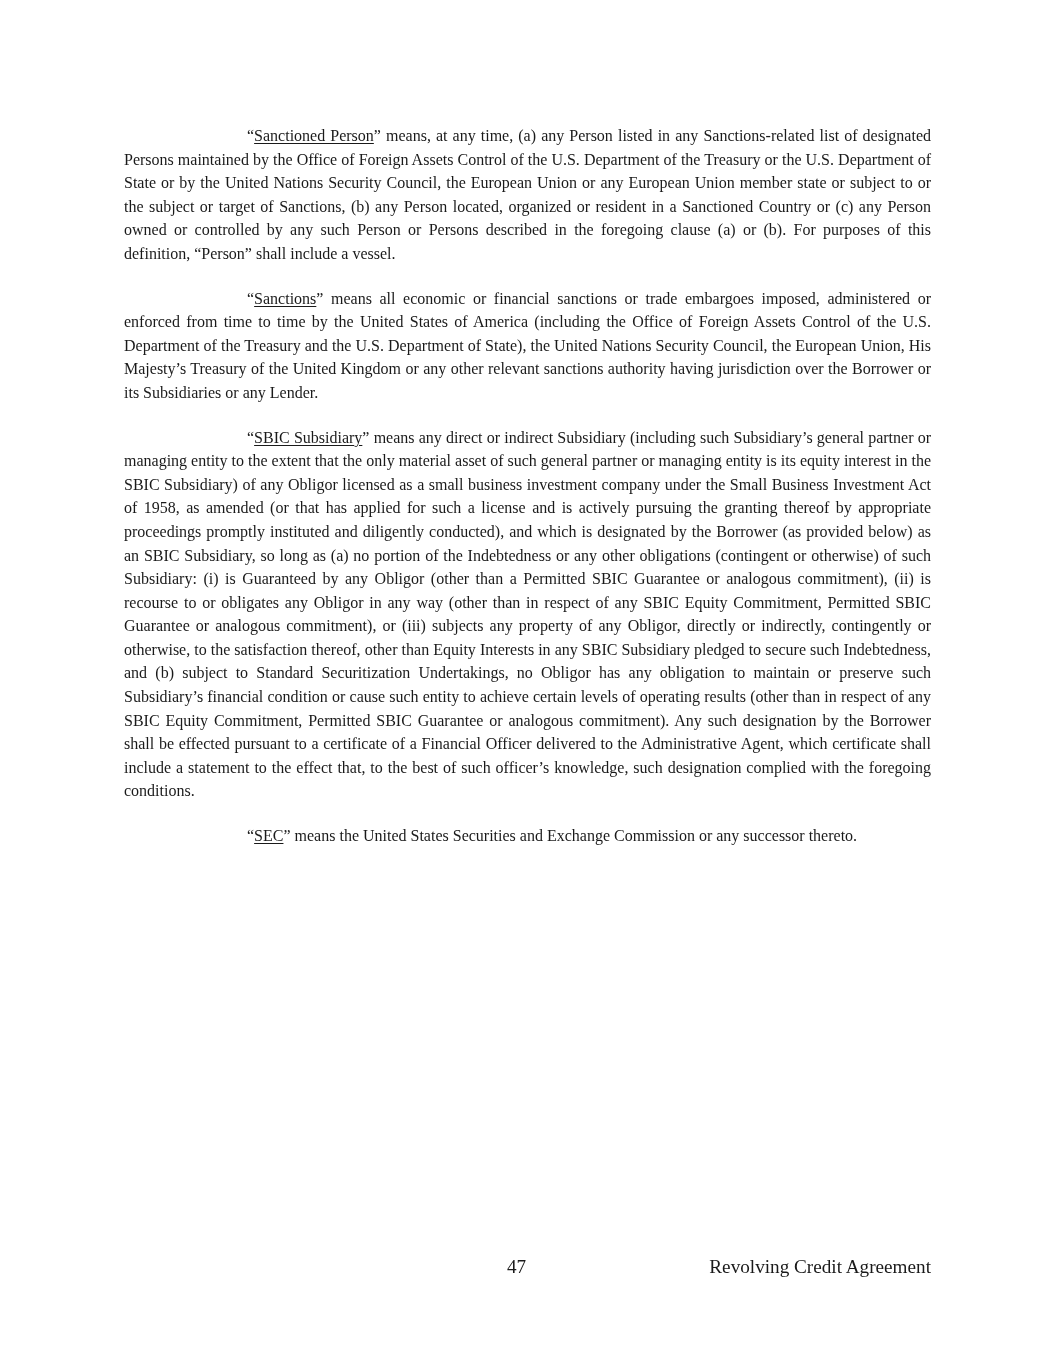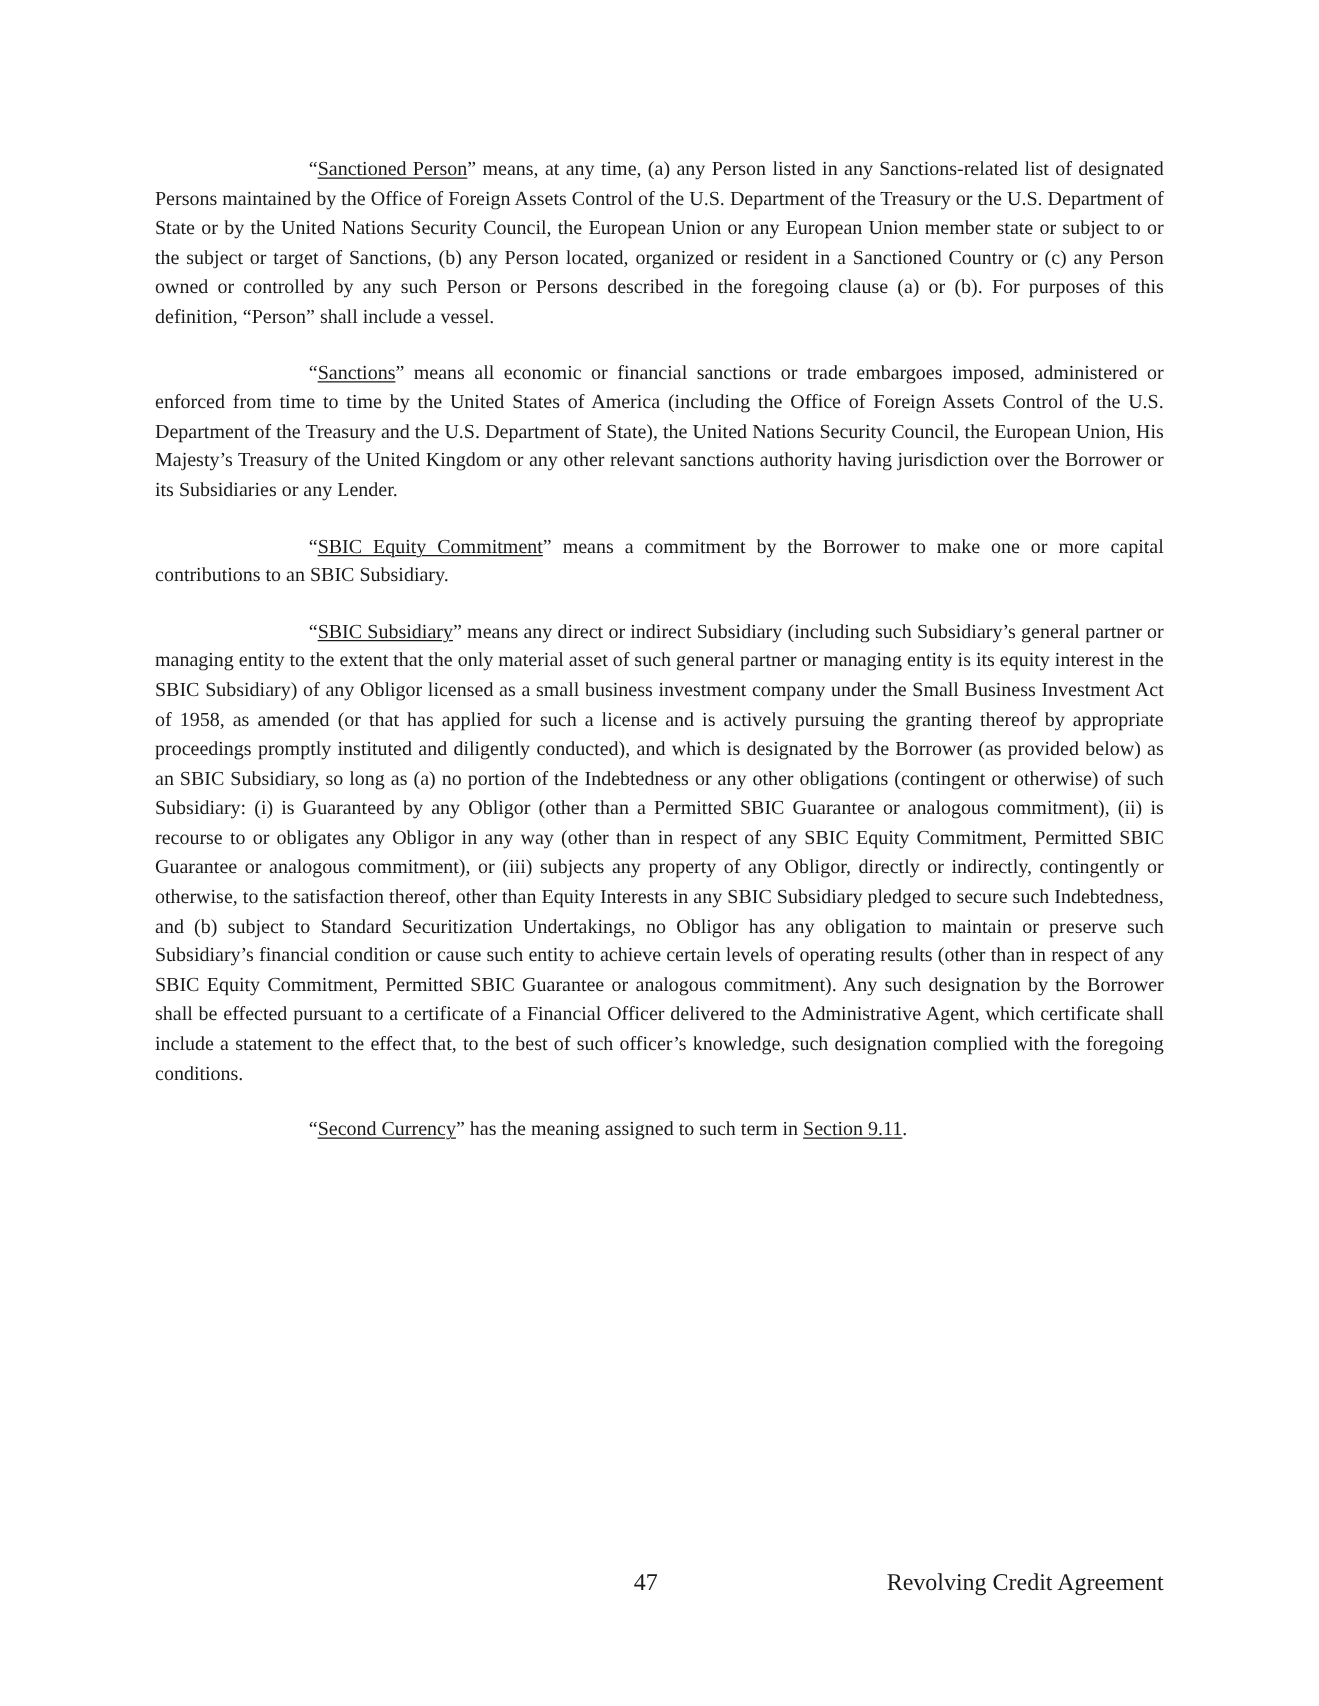--- a/index.html
+++ b/index.html
@@ -24,24 +24,23 @@
   </style>
 </head>
 <body>
 
 <div class="page">
   <p class="para"><span>“</span><span class="term">Sanctioned Person</span><span>” means, at any time, (a) any Person listed in any Sanctions-related list of designated Persons maintained by the Office of Foreign Assets Control of the U.S. Department of the Treasury or the U.S. Department of State or by the United Nations Security Council, the European Union or any European Union member state or subject to or the subject or target of Sanctions, (b) any Person located, organized or resident in a Sanctioned Country or (c) any Person owned or controlled by any such Person or Persons described in the foregoing clause (a) or (b).  For purposes of this definition, “Person” shall include a vessel.</span></p>
 
   <p class="para"><span>“</span><span class="term">Sanctions</span><span>” means all economic or financial sanctions or trade embargoes imposed, administered or enforced from time to time by the United States of America (including the Office of Foreign Assets Control of the U.S. Department of the Treasury and the U.S. Department of State), the United Nations Security Council, the European Union, His Majesty’s Treasury of the United Kingdom or any other relevant sanctions authority having jurisdiction over the Borrower or its Subsidiaries or any Lender.</span></p>
 
 
-  <p class="para"><span>“</span><span class="term">SBIC Equity Commitment</span><span>” means a commitment by the Borrower to make one or more capital contributions to an SBIC Subsidiary.</span></p>
 
   <p class="para"><span>“</span><span class="term">SBIC Subsidiary</span><span>” means any direct or indirect Subsidiary (including such Subsidiary’s general partner or managing entity to the extent that the only material asset of such general partner or managing entity is its equity interest in the SBIC Subsidiary) of any Obligor licensed as a small business investment company under the Small Business Investment Act of 1958, as amended (or that has applied for such a license and is actively pursuing the granting thereof by appropriate proceedings promptly instituted and diligently conducted), and which is designated by the Borrower (as provided below) as an SBIC Subsidiary, so long as (a) no portion of the Indebtedness or any other obligations (contingent or otherwise) of such Subsidiary: (i) is Guaranteed by any Obligor (other than a Permitted SBIC Guarantee or analogous commitment), (ii) is recourse to or obligates any Obligor in any way (other than in respect of any SBIC Equity Commitment, Permitted SBIC Guarantee or analogous commitment), or (iii) subjects any property of any Obligor, directly or indirectly, contingently or otherwise, to the satisfaction thereof, other than Equity Interests in any SBIC Subsidiary pledged to secure such Indebtedness, and (b) subject to Standard Securitization Undertakings, no Obligor has any obligation to maintain or preserve such Subsidiary’s financial condition or cause such entity to achieve certain levels of operating results (other than in respect of any SBIC Equity Commitment, Permitted SBIC Guarantee or analogous commitment).  Any such designation by the Borrower shall be effected pursuant to a certificate of a Financial Officer delivered to the Administrative Agent, which certificate shall include a statement to the effect that, to the best of such officer’s knowledge, such designation complied with the foregoing conditions.</span></p>
 
+  <p class="para"><span>“</span><span class="term">SEC</span><span>” means the United States Securities and Exchange Commission or any successor thereto.</span></p>
 
-  <p class="para"><span>“</span><span class="term">Second Currency</span><span>” has the meaning assigned to such term in </span><span class="xref">Section 9.11</span><span>.</span></p>
 </div>
 
 <div class="footer">
   <span class="page-num">47</span>
   <span class="doc-title">Revolving Credit Agreement</span>
 </div>
 
 </body></html>

